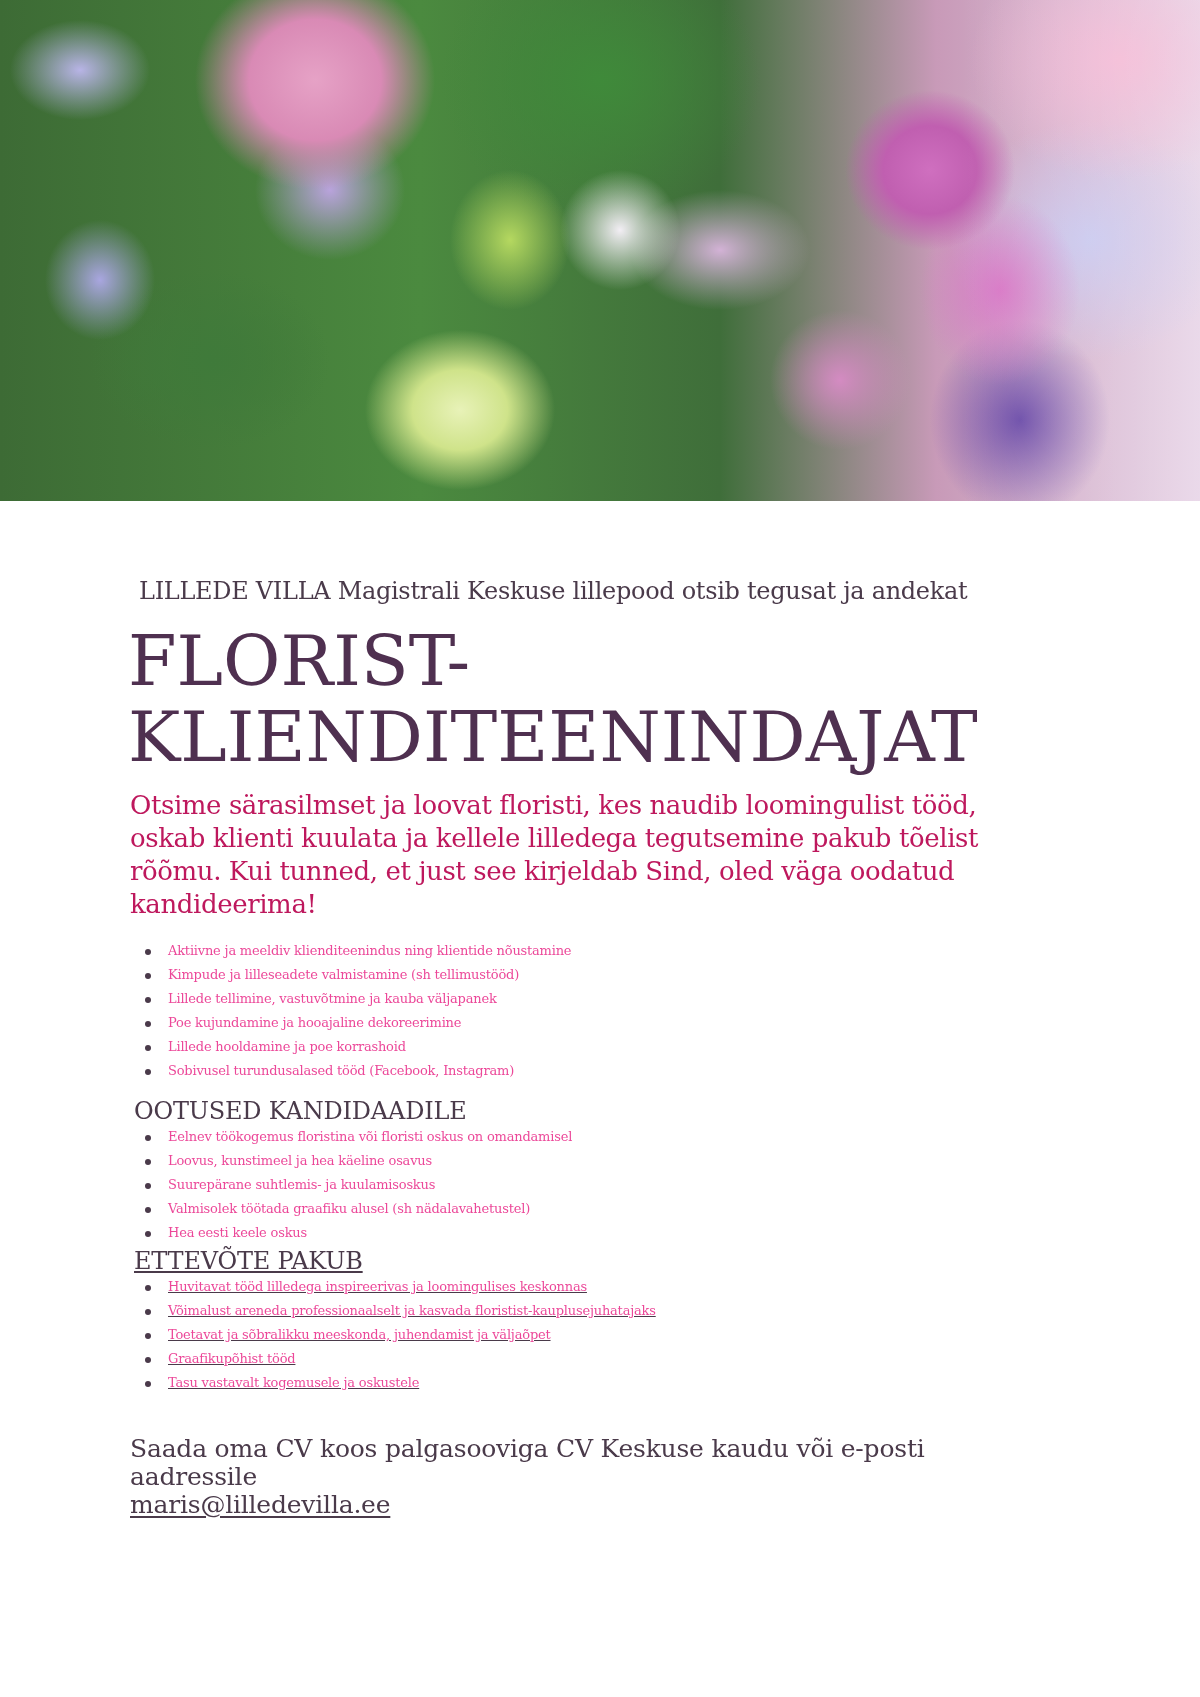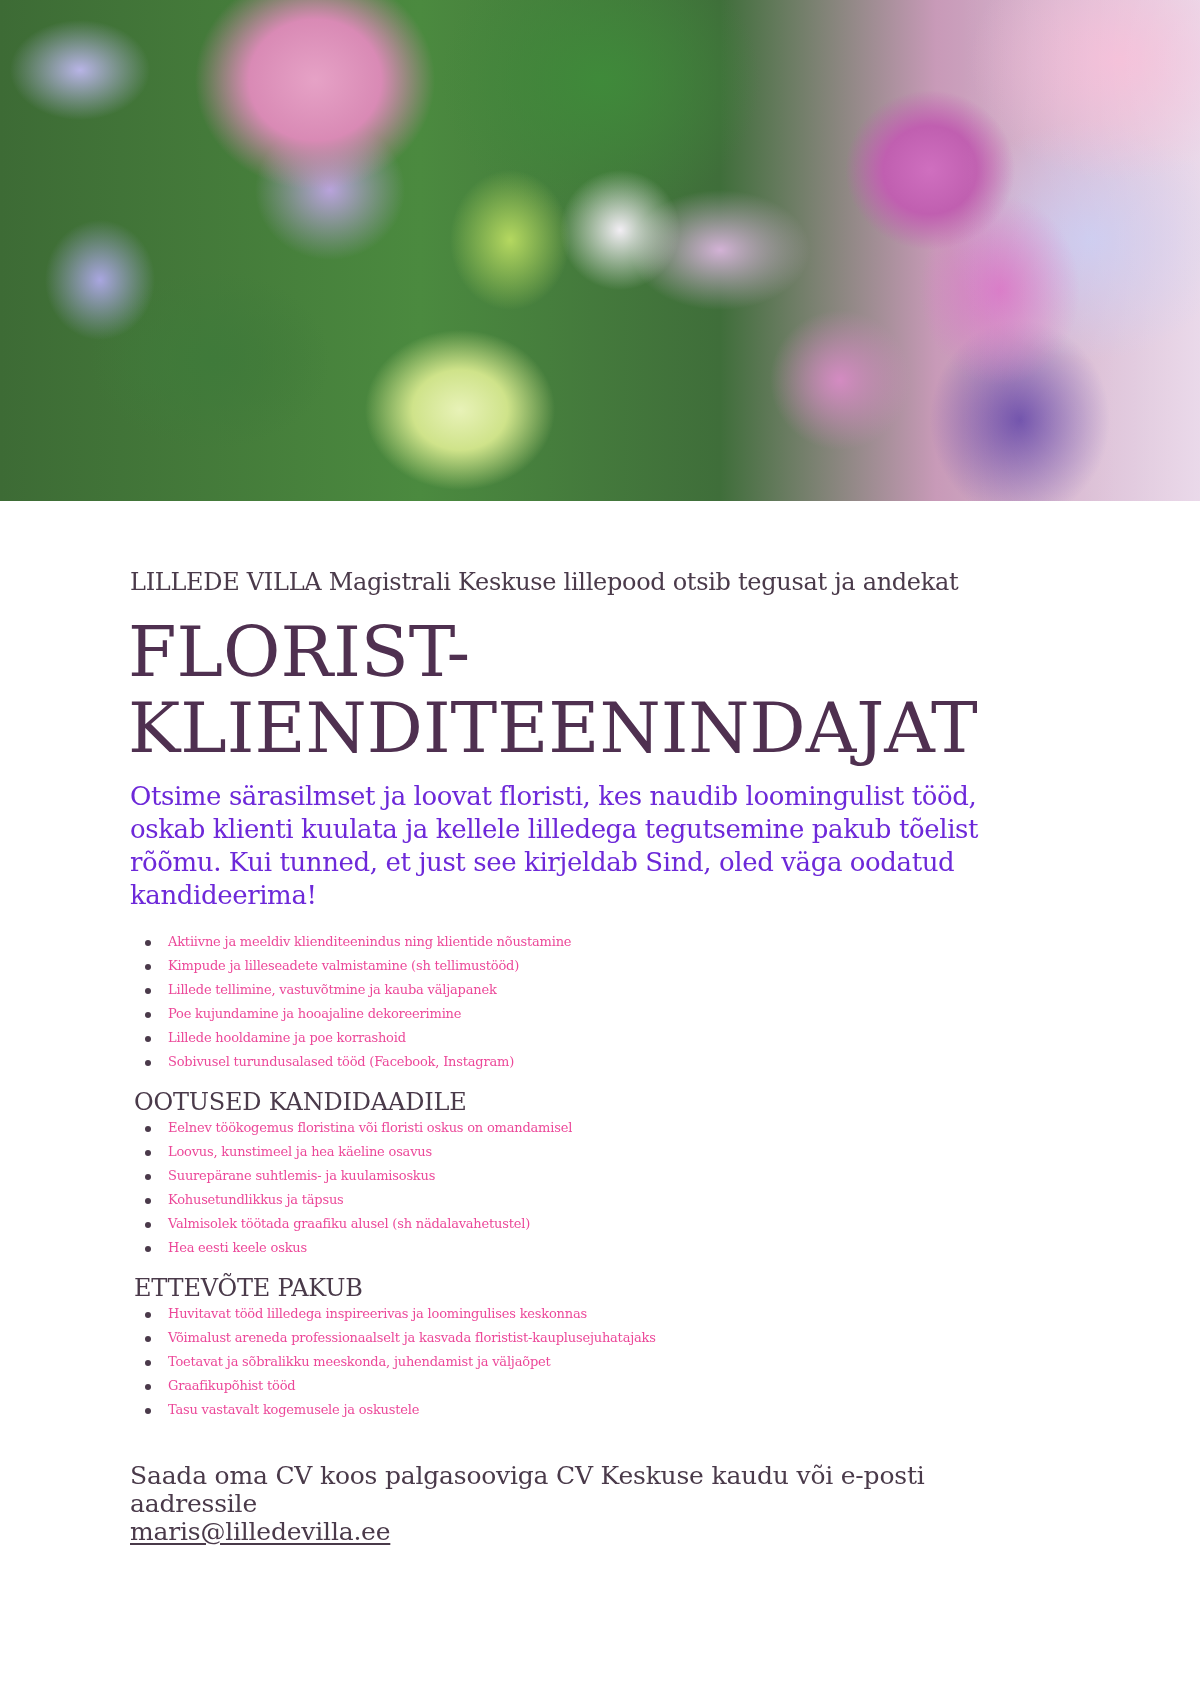--- a/index.html
+++ b/index.html
@@ -49,36 +49,36 @@
     .content {
       position: absolute;
       left: 130px;
       top: 566px;
       width: 880px;
     }
     .intro {
       font-size: 24px;
       line-height: 32px;
       color: #4a3a4a;
-      margin: 0;
+      margin: 9px;
       letter-spacing: -0.3px;
     }
     .title {
       margin: 16px 0 0 -2px;
       font-size: 70px;
       line-height: 76px;
       font-weight: normal;
       color: #4f3050;
       letter-spacing: 0px;
     }
     .lead {
       margin: 14px 0 0 0;
       font-size: 26px;
       line-height: 33px;
-      color: #6d28d9;
+      color: #be185d;
       letter-spacing: -0.4px;
     }
     .section {
       margin-top: 18px;
     }
     .section-title {
       margin: 0 0 0 4px;
       font-size: 24px;
       line-height: 28px;
       font-weight: normal;
@@ -148,27 +148,26 @@
       <li>Sobivusel turundusalased tööd (Facebook, Instagram)</li>
     </ul>
   </div>
 
   <div class="section" style="margin-top:14px;">
     <h2 class="section-title">OOTUSED KANDIDAADILE</h2>
     <ul>
       <li>Eelnev töökogemus floristina või floristi oskus on omandamisel</li>
       <li>Loovus, kunstimeel ja hea käeline osavus</li>
       <li>Suurepärane suhtlemis- ja kuulamisoskus</li>
-      <li>Kohusetundlikkus ja täpsus</li>
       <li>Valmisolek töötada graafiku alusel (sh nädalavahetustel)</li>
       <li>Hea eesti keele oskus</li>
     </ul>
   </div>
 
-  <div class="section" style="margin-top:14px;">
+  <div class="section" style="margin-top:2px;text-decoration:underline;">
     <h2 class="section-title">ETTEVÕTE PAKUB</h2>
     <ul>
       <li>Huvitavat tööd lilledega inspireerivas ja loomingulises keskonnas</li>
       <li>Võimalust areneda professionaalselt ja kasvada floristist-kauplusejuhatajaks</li>
       <li>Toetavat ja sõbralikku meeskonda, juhendamist ja väljaõpet</li>
       <li>Graafikupõhist tööd</li>
       <li>Tasu vastavalt kogemusele ja oskustele</li>
     </ul>
   </div>
 

